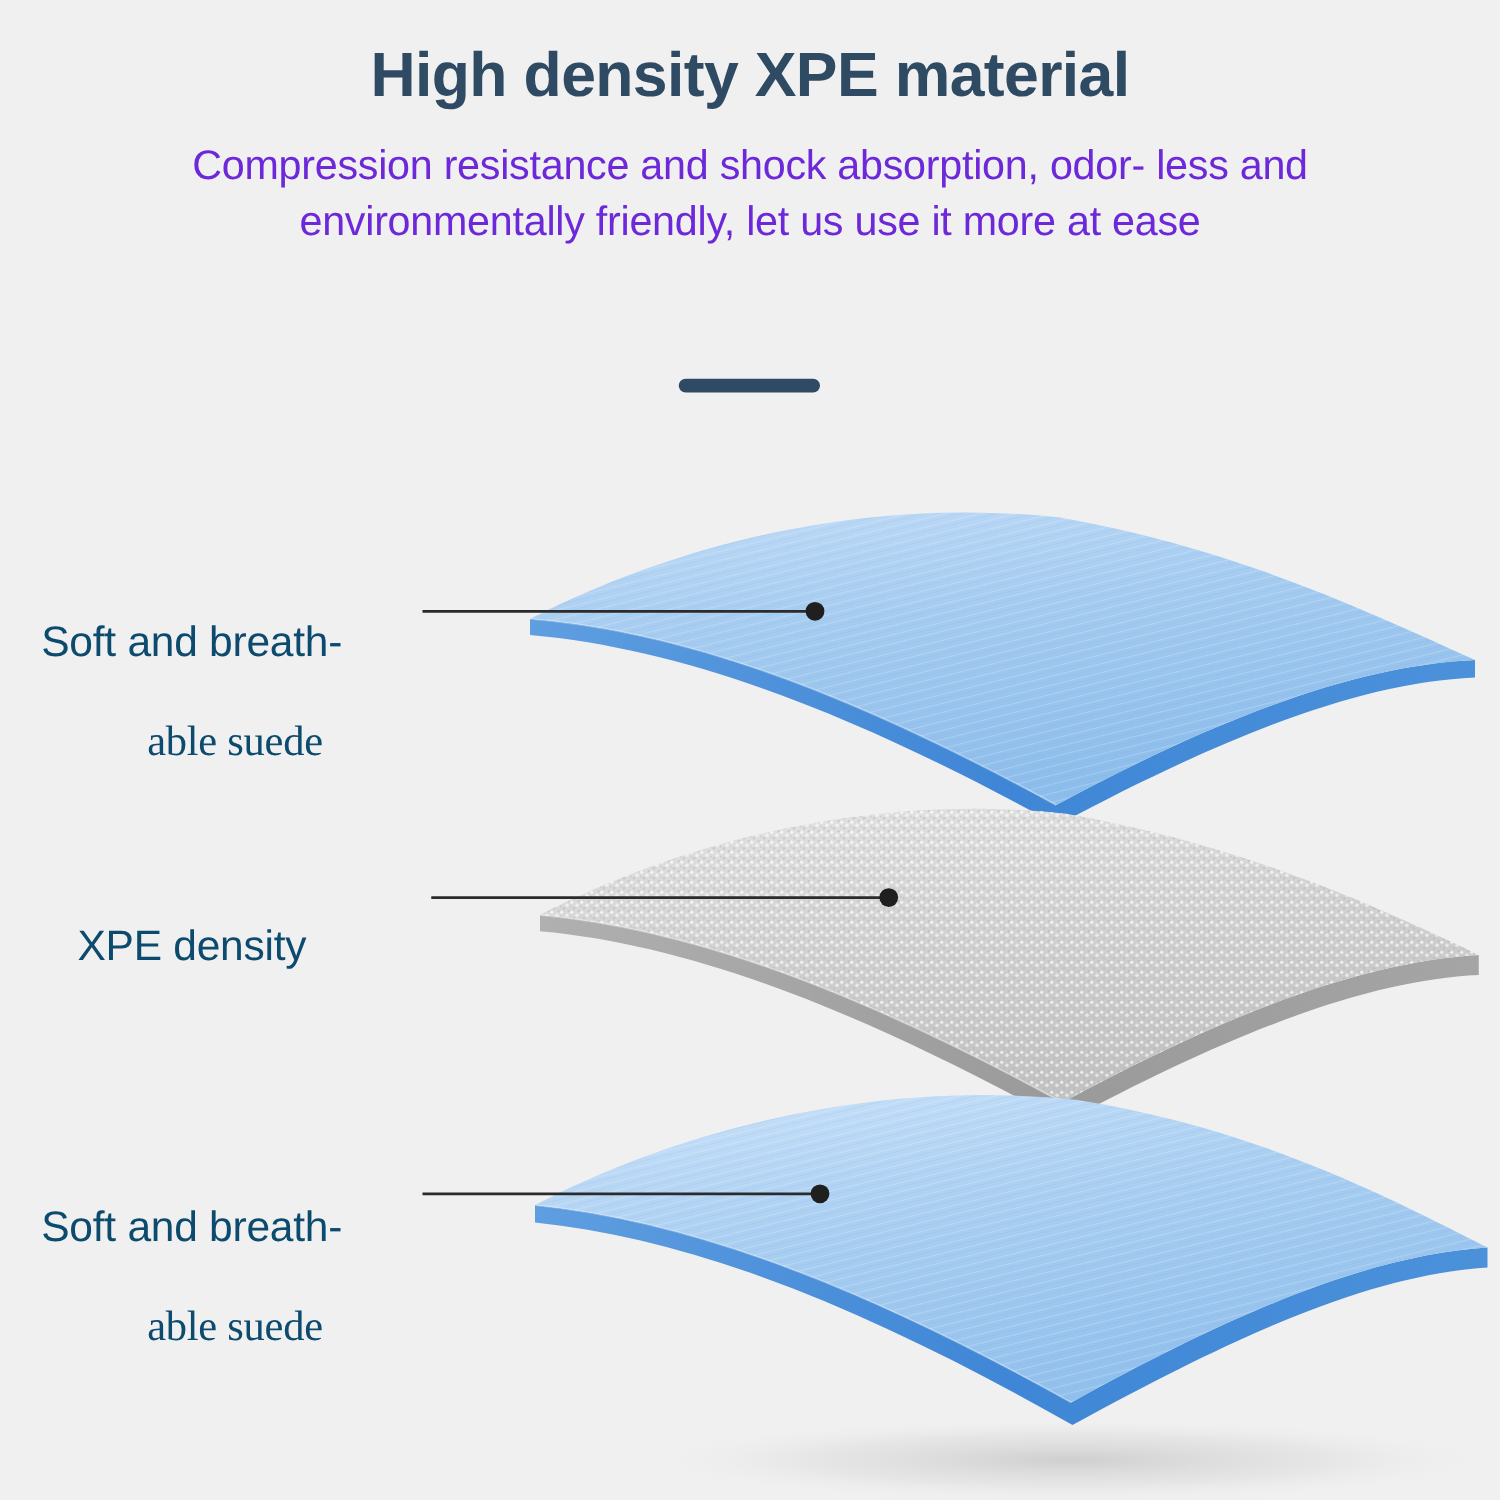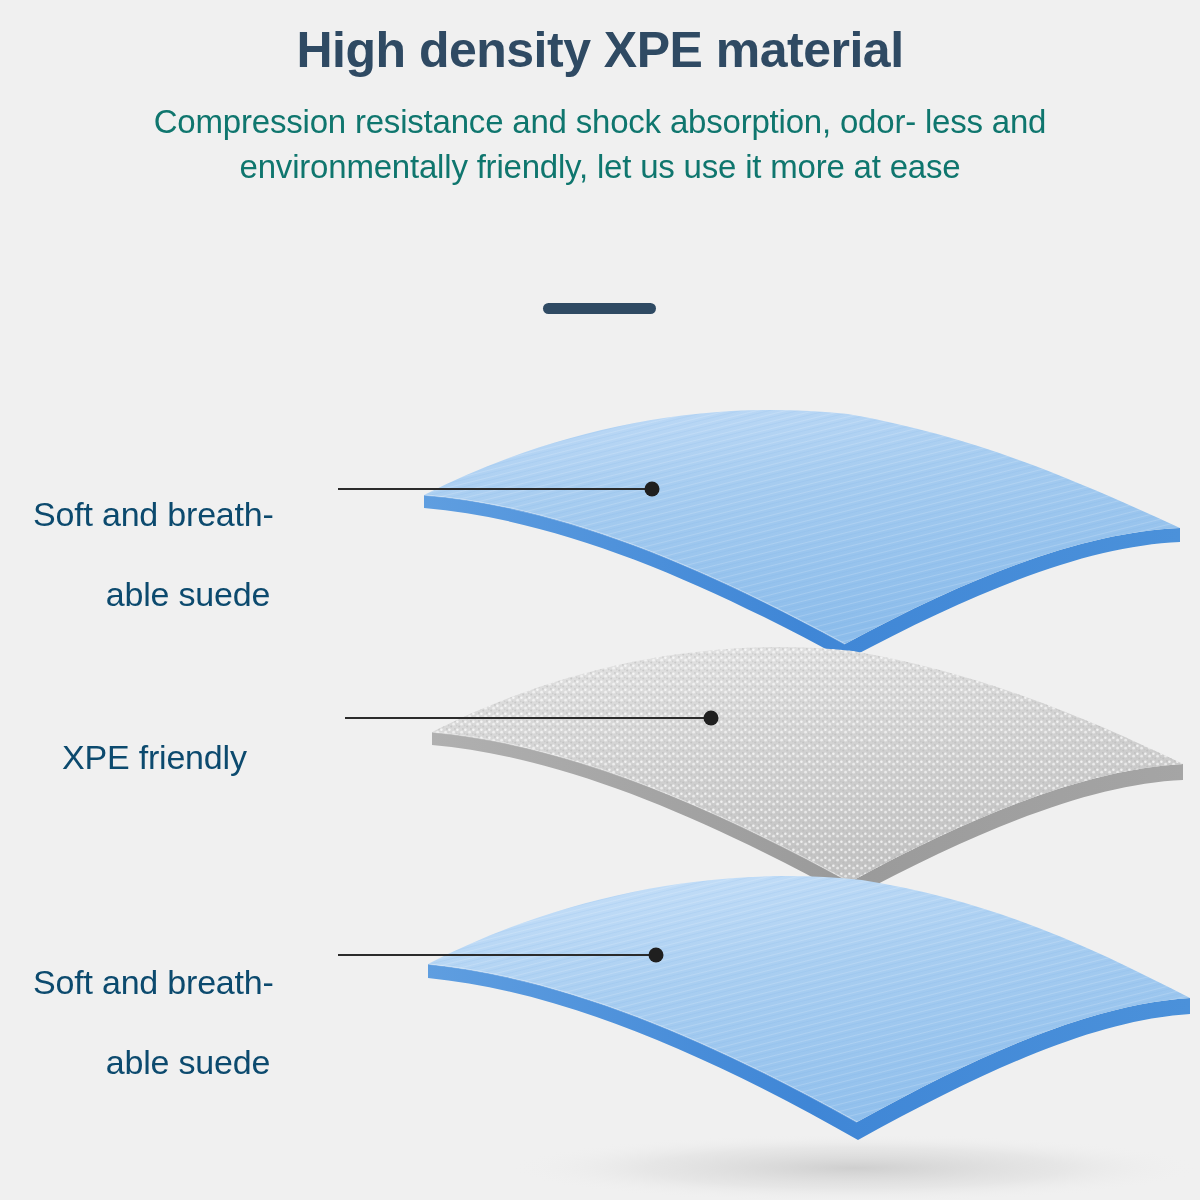--- a/index.html
+++ b/index.html
@@ -25,36 +25,36 @@
   .header {
     position: absolute;
     left: 0;
     top: 0;
     width: 1200px;
     text-align: center;
   }
 
   .title {
     margin: 0;
-    padding-top: 24px;
+    padding-top: 34px;
     font-size: 50px;
     font-weight: bold;
     letter-spacing: -0.5px;
     color: #2f4a63;
     line-height: 1.06;
     font-family: "Liberation Sans", sans-serif;
   }
 
   .subtitle {
     margin: 0 auto;
     padding-top: 22px;
     width: 1020px;
     font-size: 33px;
     font-weight: normal;
-    color: #0f766e;
+    color: #6d28d9;
     line-height: 1.37;
     letter-spacing: -0.2px;
   }
 
   .divider {
     position: absolute;
     left: 543px;
     top: 303px;
     width: 113px;
     height: 11px;
@@ -74,21 +74,21 @@
   
   .callout {
     position: absolute;
     color: #0c4a6e;
     font-size: 34px;
     line-height: 1.18;
     white-space: pre-line;
     letter-spacing: -0.2px;
   }
   .callout .l1 { display: block; text-align: left; }
-  .callout .l2 { display: block; text-align: center; }
+  .callout .l2 { display: block; text-align: center; font-family: Liberation Serif, serif; }
 
   .callout-suede-top  { left: 33px;  top: 454px;  width: 310px; }
   .callout-xpe        { left: 62px;  top: 697px;  width: 260px; }
   .callout-suede-bot  { left: 33px;  top: 922px;  width: 310px; }
 </style>
 </head>
 <body>
 
 <div id="stage">
 
@@ -247,21 +247,21 @@
       <circle cx="656" cy="955" r="7.5" fill="#1f1f1f"></circle>
     </g>
   </svg>
 
   <div class="callout callout-suede-top">
     <span class="l1">Soft and breath-</span>
     <span class="l2">able suede</span>
   </div>
 
   <div class="callout callout-xpe">
-    <span class="l1">XPE friendly</span>
+    <span class="l1">XPE density</span>
   </div>
 
   <div class="callout callout-suede-bot">
     <span class="l1">Soft and breath-</span>
     <span class="l2">able suede</span>
   </div>
 
 </div>
 
 </body></html>

